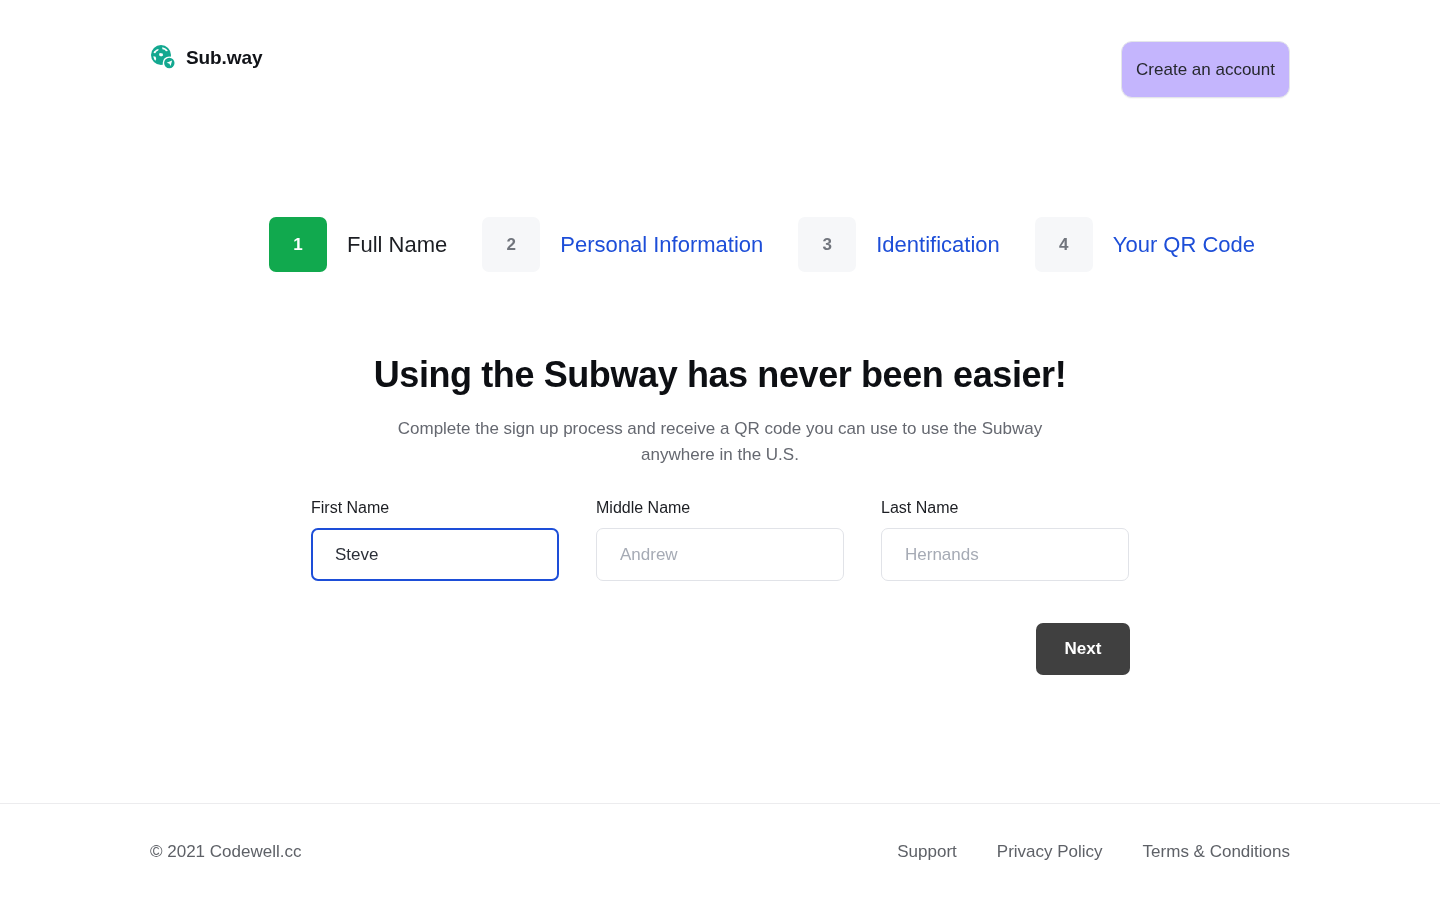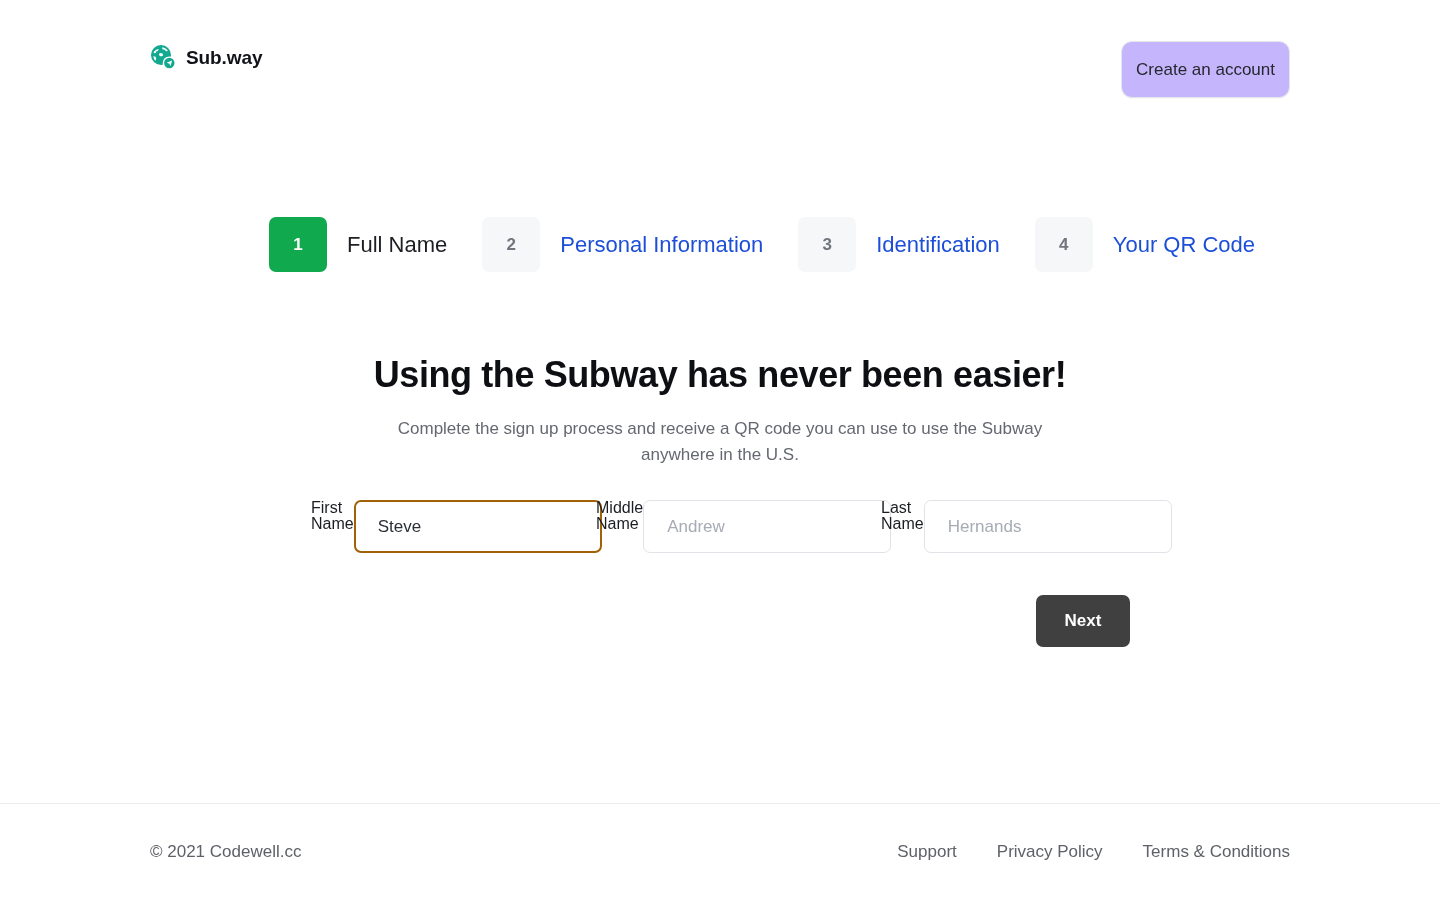--- a/index.html
+++ b/index.html
@@ -146,20 +146,21 @@
     left: 311px;
     width: 819px;
   }
   .fields-row {
     display: flex;
     gap: 37px;
   }
   .field {
     width: 248px;
     display: flex;
+    flex-direction: column;
   }
   .field-label {
     font-size: 16px;
     color: #1c1e23;
     margin-bottom: 12px;
     text-align: left;
     line-height: 1;
   }
   .field-input {
     width: 248px;
@@ -168,21 +169,21 @@
     border: 1px solid #e1e3e8;
     background: #ffffff;
     padding: 0 23px;
     font-family: "Liberation Sans", sans-serif;
     font-size: 17px;
     color: #2b2f38;
     outline: none;
   }
   .field-input::placeholder { color: #a6abb5; }
   .field-input.focused {
-    border: 2px solid #a16207;
+    border: 2px solid #1d4ed8;
     padding: 0 22px;
   }
 
   .actions {
     margin-top: 42px;
     display: flex;
     justify-content: flex-end;
   }
   .next-btn {
     width: 94px;

